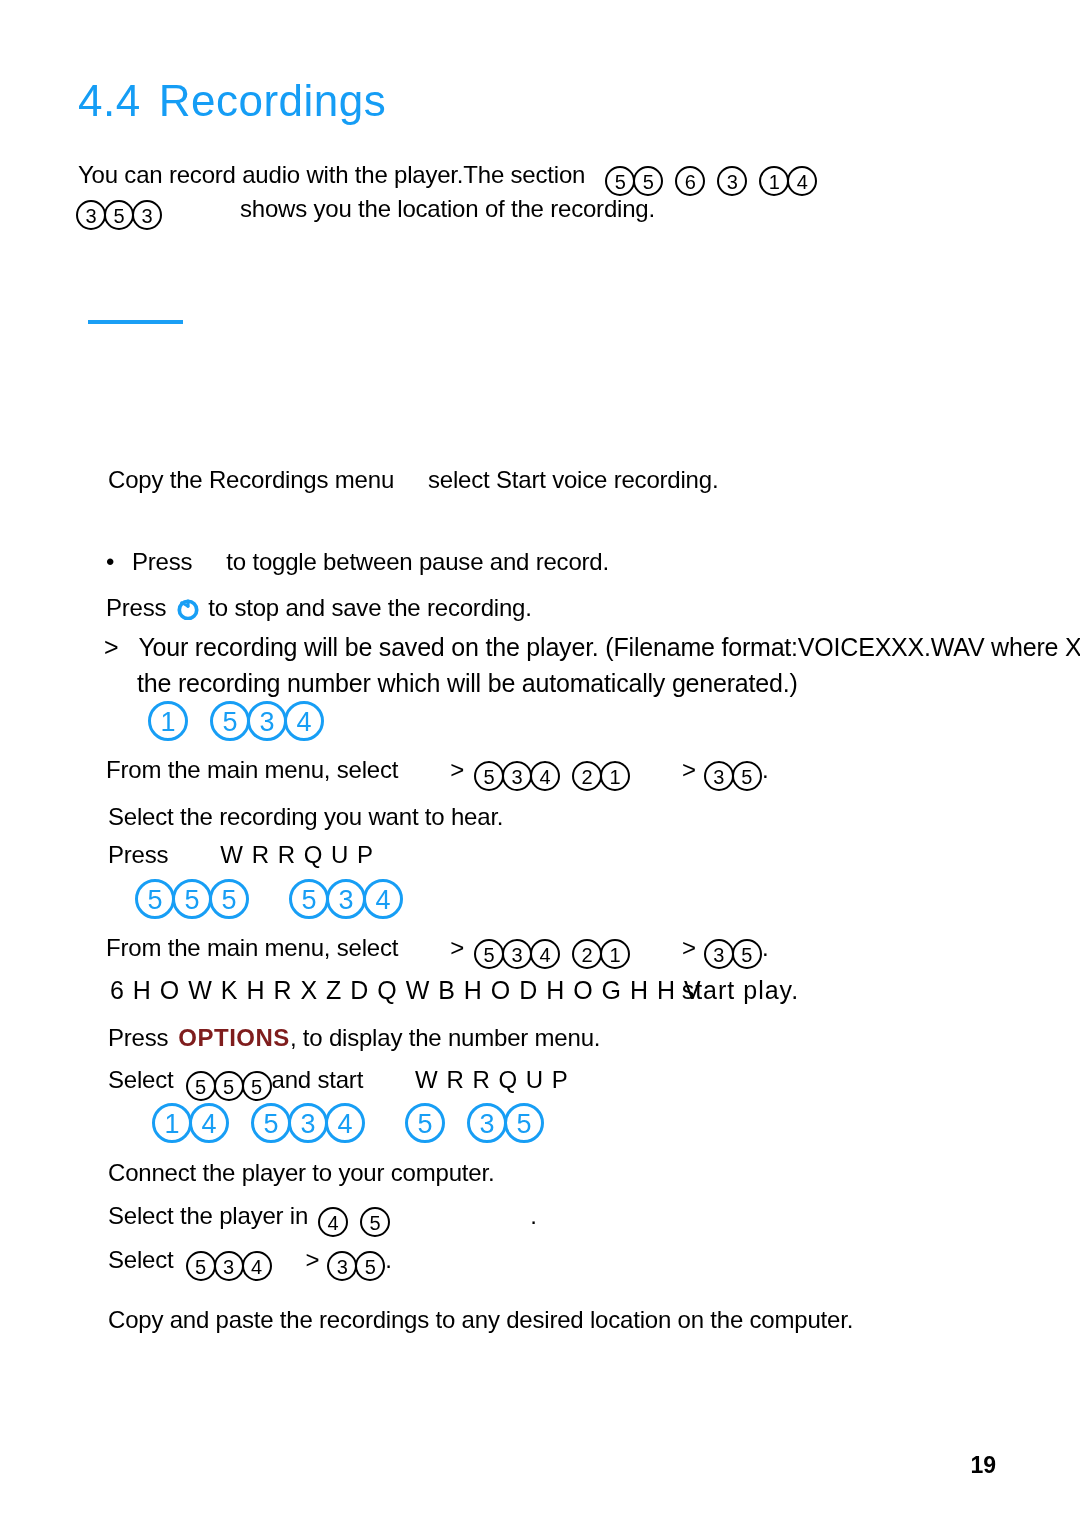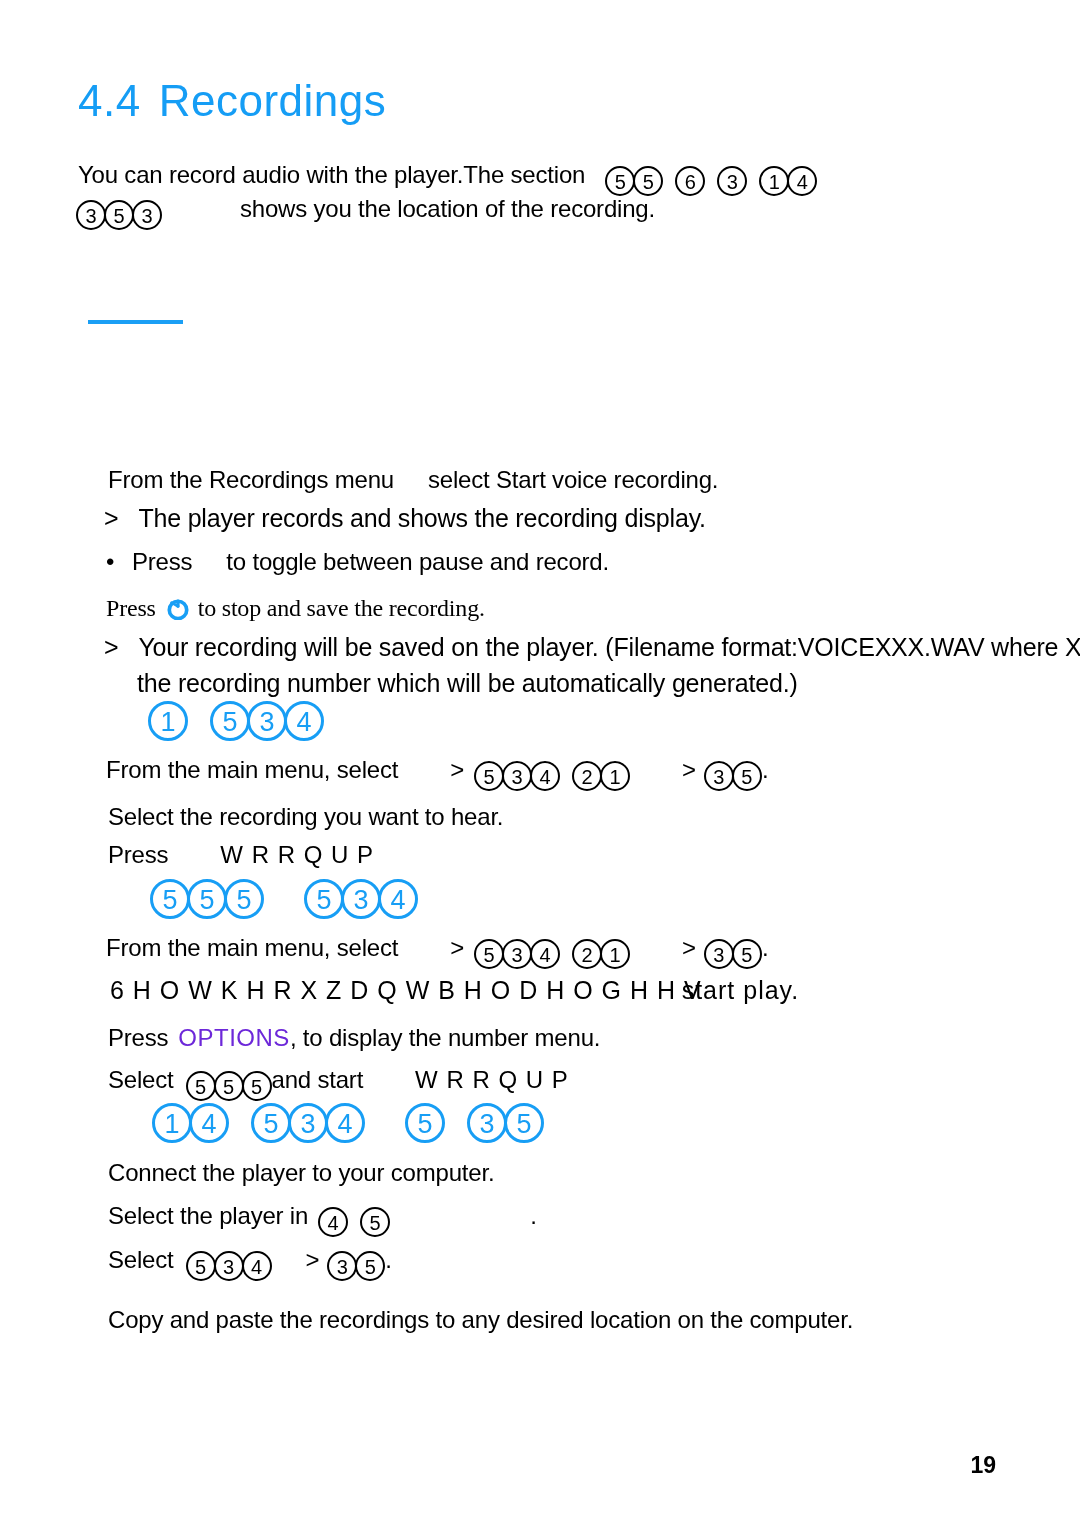--- a/index.html
+++ b/index.html
@@ -101,21 +101,21 @@
   }
 
   
   .garble {
     font-family: "Liberation Sans", sans-serif;
     letter-spacing: 1px;
   }
   .garble-overlap span { display: inline-block; }
   .ov2 { margin-left: -20px; }
 
-  .blue-word { color: #6d28d9; letter-spacing: 0.5px; }
+  .blue-word { color: #7f1d1d; letter-spacing: 0.5px; font-weight: bold; }
 
   .spc-lg { display: inline-block; width: 52px; }
   .spc-md { display: inline-block; width: 34px; }
   .spc-sm { display: inline-block; width: 20px; }
   .spc-xl { display: inline-block; width: 78px; }
 
   .bullet { display: inline-block; width: 26px; }
 
   
   .page-number {
@@ -139,32 +139,29 @@
     <span>You can record audio with the player.The section</span><span class="spc-sm"></span><span class="circ">5</span><span class="circ">5</span><span class="circ cgap">6</span><span class="circ cgap">3</span><span class="circ cgap">1</span><span class="circ">4</span>
   </div>
 
   <div class="line" style="left:76px; top:174px;">
     <span class="circ">3</span><span class="circ">5</span><span class="circ">3</span><span class="spc-xl"></span><span>shows you the location of the recording.</span>
   </div>
 
   <div class="rule"></div>
 
   <div class="line" style="left:108px; top:445px;">
-    <span>From the Recordings menu</span><span class="spc-md"></span><span>select Start voice recording.</span>
-  </div>
-
-  <div class="line" style="left:104px; top:483px; font-size:25px;">
-    <span>&gt;</span><span class="spc-sm"></span><span>The player records and shows the recording display.</span>
-  </div>
+    <span>Copy the Recordings menu</span><span class="spc-md"></span><span>select Start voice recording.</span>
+  </div>
+
 
   <div class="line" style="left:106px; top:527px;">
     <span class="bullet">•</span><span>Press</span><span class="spc-md"></span><span>to toggle between pause and record.</span>
   </div>
 
-  <div class="line" style="left:106px; top:573px;font-family:Liberation Serif, serif;">
+  <div class="line" style="left:106px; top:573px;">
     <span>Press</span><span class="spc-sm" style="width:8px;"></span><span class="stop-icon"><svg viewBox="0 0 24 24" width="22" height="22">
           <circle cx="12" cy="13" r="9.5" fill="none" stroke="#189ff5" stroke-width="4"></circle>
           <path d="M12 3.5 L12 9" stroke="#189ff5" stroke-width="3.5" fill="none" stroke-linecap="round"></path>
           <path d="M5 5 L12 9" stroke="#189ff5" stroke-width="3" fill="none" stroke-linecap="round"></path>
         </svg></span><span class="spc-sm" style="width:6px;"></span><span>to stop and save the recording.</span>
   </div>
 
   <div class="line" style="left:104px; top:612px; font-size:25px;">
     <span>&gt;</span><span class="spc-sm"></span><span>Your recording will be saved on the player. (Filename format:VOICEXXX.WAV where X</span>
   </div>
@@ -181,21 +178,21 @@
   </div>
 
   <div class="line" style="left:108px; top:782px;">
     <span>Select the recording you want to hear.</span>
   </div>
 
   <div class="line" style="left:108px; top:820px;">
     <span>Press</span><span class="spc-lg"></span><span class="garble">W R R Q  U P</span>
   </div>
 
-  <div class="line" style="left:150px; top:856px;text-decoration:underline;">
+  <div class="line" style="left:135px; top:856px;text-decoration:underline;">
     <span class="circ-blue">5</span><span class="circ-blue">5</span><span class="circ-blue">5</span><span class="circ-blue bgap-lg">5</span><span class="circ-blue">3</span><span class="circ-blue">4</span>
   </div>
 
   <div class="line" style="left:106px; top:913px;">
     <span>From the main menu, select</span><span class="spc-lg"></span><span>&gt;</span><span class="spc-sm" style="width:10px;"></span><span class="circ">5</span><span class="circ">3</span><span class="circ">4</span><span class="circ cgap">2</span><span class="circ">1</span><span class="spc-lg"></span><span>&gt;</span><span class="spc-sm" style="width:8px;"></span><span class="circ">3</span><span class="circ">5</span><span>.</span>
   </div>
 
   <div class="line garble garble-overlap" style="left:110px; top:955px; font-size:25px;">
     <span>6 H O W K H R X Z D Q W B H O D H O G H H V</span><span class="ov2">start play.</span>
   </div>

